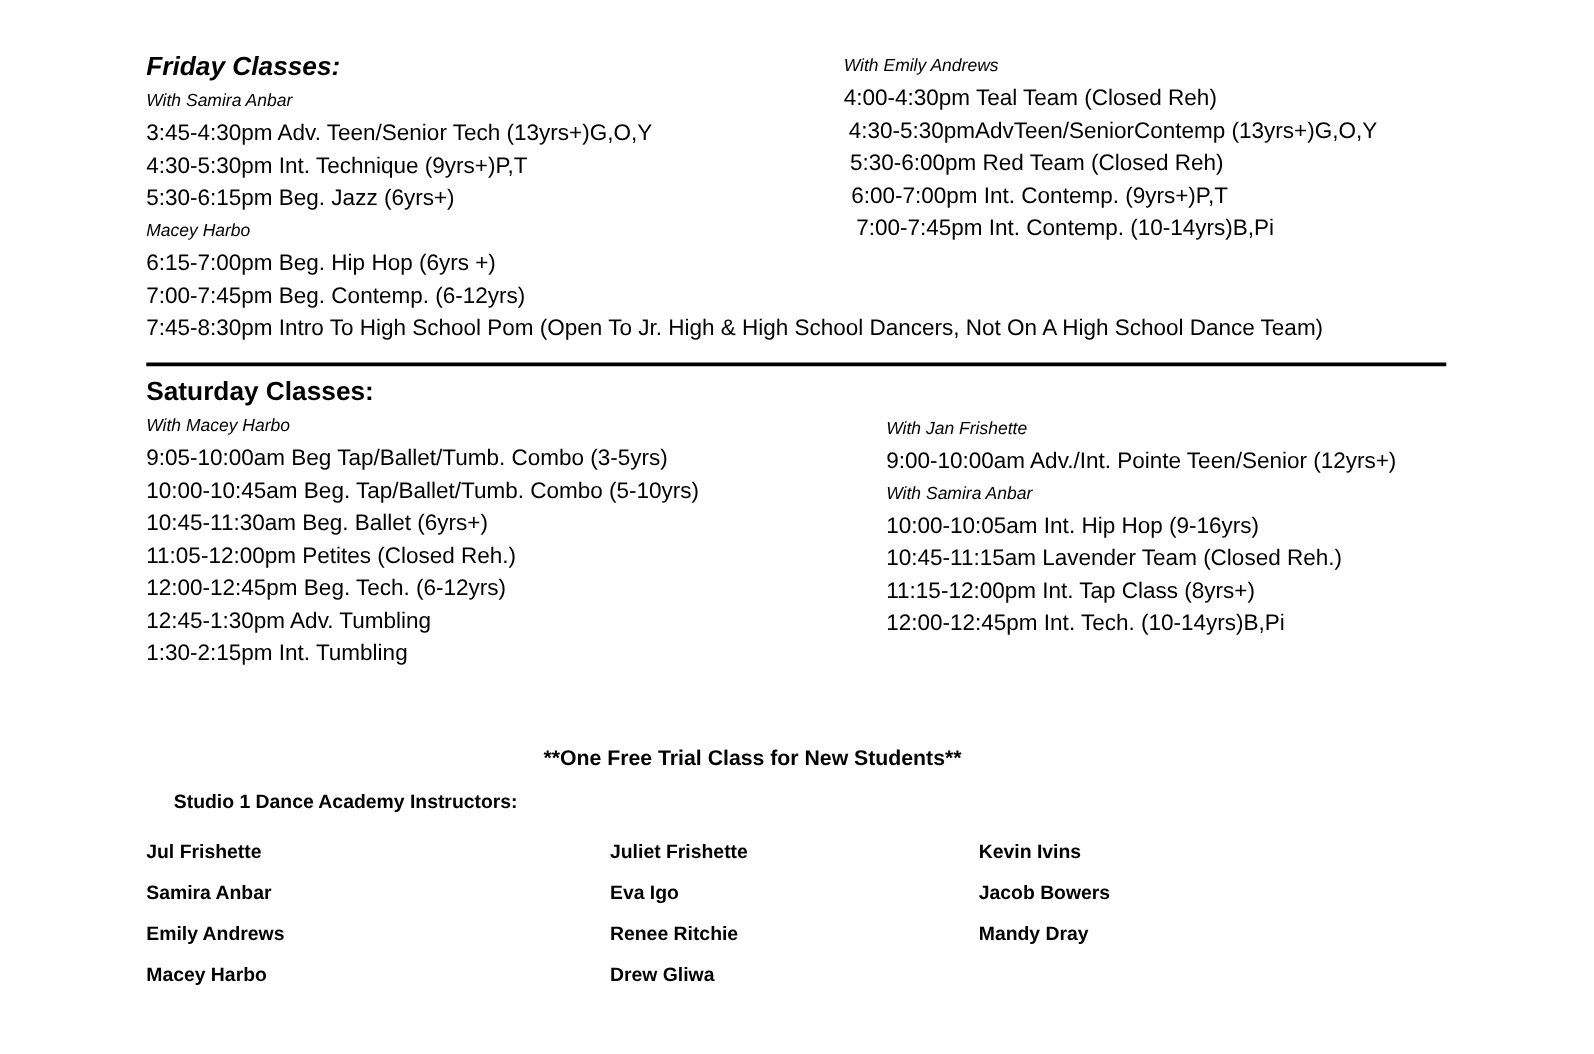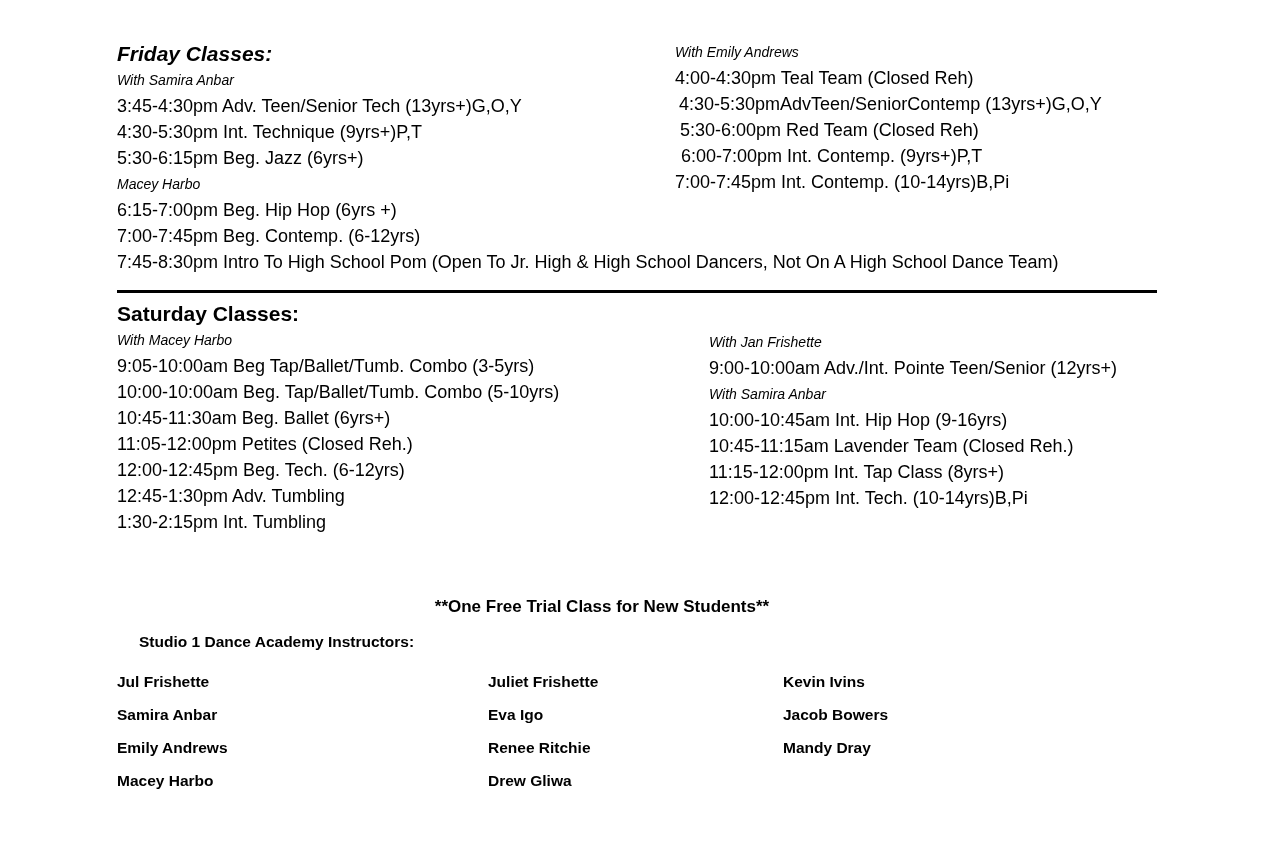--- a/index.html
+++ b/index.html
@@ -122,46 +122,46 @@
       </div>
   </div>
 
   <div class="col" id="friday-right" style="left:675px; top:39px;">
     <div id="friday-right-lines">
         <div class="instructor-heading">With Emily Andrews</div>
         <div class="class-line">4:00-4:30pm Teal Team (Closed Reh)</div>
         <div class="class-line" style="margin-left: 4px;">4:30-5:30pmAdvTeen/SeniorContemp (13yrs+)G,O,Y</div>
         <div class="class-line" style="margin-left: 5px;">5:30-6:00pm Red Team (Closed Reh)</div>
         <div class="class-line" style="margin-left: 6px;">6:00-7:00pm Int. Contemp. (9yrs+)P,T</div>
-        <div class="class-line" style="">7:00-7:45pm Int. Contemp. (10-14yrs)B,Pi</div>
+        <div class="class-line" style="margin-left: 10px;">7:00-7:45pm Int. Contemp. (10-14yrs)B,Pi</div>
       </div>
   </div>
 
   <div class="divider"></div>
 
   <div class="col" id="saturday-left" style="left:117px; top:300px;">
     <div class="day-heading">Saturday Classes:</div>
     <div id="saturday-left-lines">
         <div class="instructor-heading">With Macey Harbo</div>
         <div class="class-line">9:05-10:00am Beg Tap/Ballet/Tumb. Combo (3-5yrs)</div>
-        <div class="class-line">10:00-10:00am Beg. Tap/Ballet/Tumb. Combo (5-10yrs)</div>
+        <div class="class-line">10:00-10:45am Beg. Tap/Ballet/Tumb. Combo (5-10yrs)</div>
         <div class="class-line">10:45-11:30am Beg. Ballet (6yrs+)</div>
         <div class="class-line">11:05-12:00pm Petites (Closed Reh.)</div>
         <div class="class-line">12:00-12:45pm Beg. Tech. (6-12yrs)</div>
         <div class="class-line">12:45-1:30pm Adv. Tumbling</div>
         <div class="class-line">1:30-2:15pm Int. Tumbling</div>
       </div>
   </div>
 
   <div class="col" id="saturday-right" style="left:709px; top:329px;">
     <div id="saturday-right-lines">
         <div class="instructor-heading">With Jan Frishette</div>
         <div class="class-line">9:00-10:00am Adv./Int. Pointe Teen/Senior (12yrs+)</div>
         <div class="instructor-heading">With Samira Anbar</div>
-        <div class="class-line">10:00-10:45am Int. Hip Hop (9-16yrs)</div>
+        <div class="class-line">10:00-10:05am Int. Hip Hop (9-16yrs)</div>
         <div class="class-line">10:45-11:15am Lavender Team (Closed Reh.)</div>
         <div class="class-line">11:15-12:00pm Int. Tap Class (8yrs+)</div>
         <div class="class-line">12:00-12:45pm Int. Tech. (10-14yrs)B,Pi</div>
       </div>
   </div>
 
   <div class="trial-banner">**One Free Trial Class for New Students**</div>
 
   <div class="instructors-title">Studio 1 Dance Academy Instructors:</div>
 

